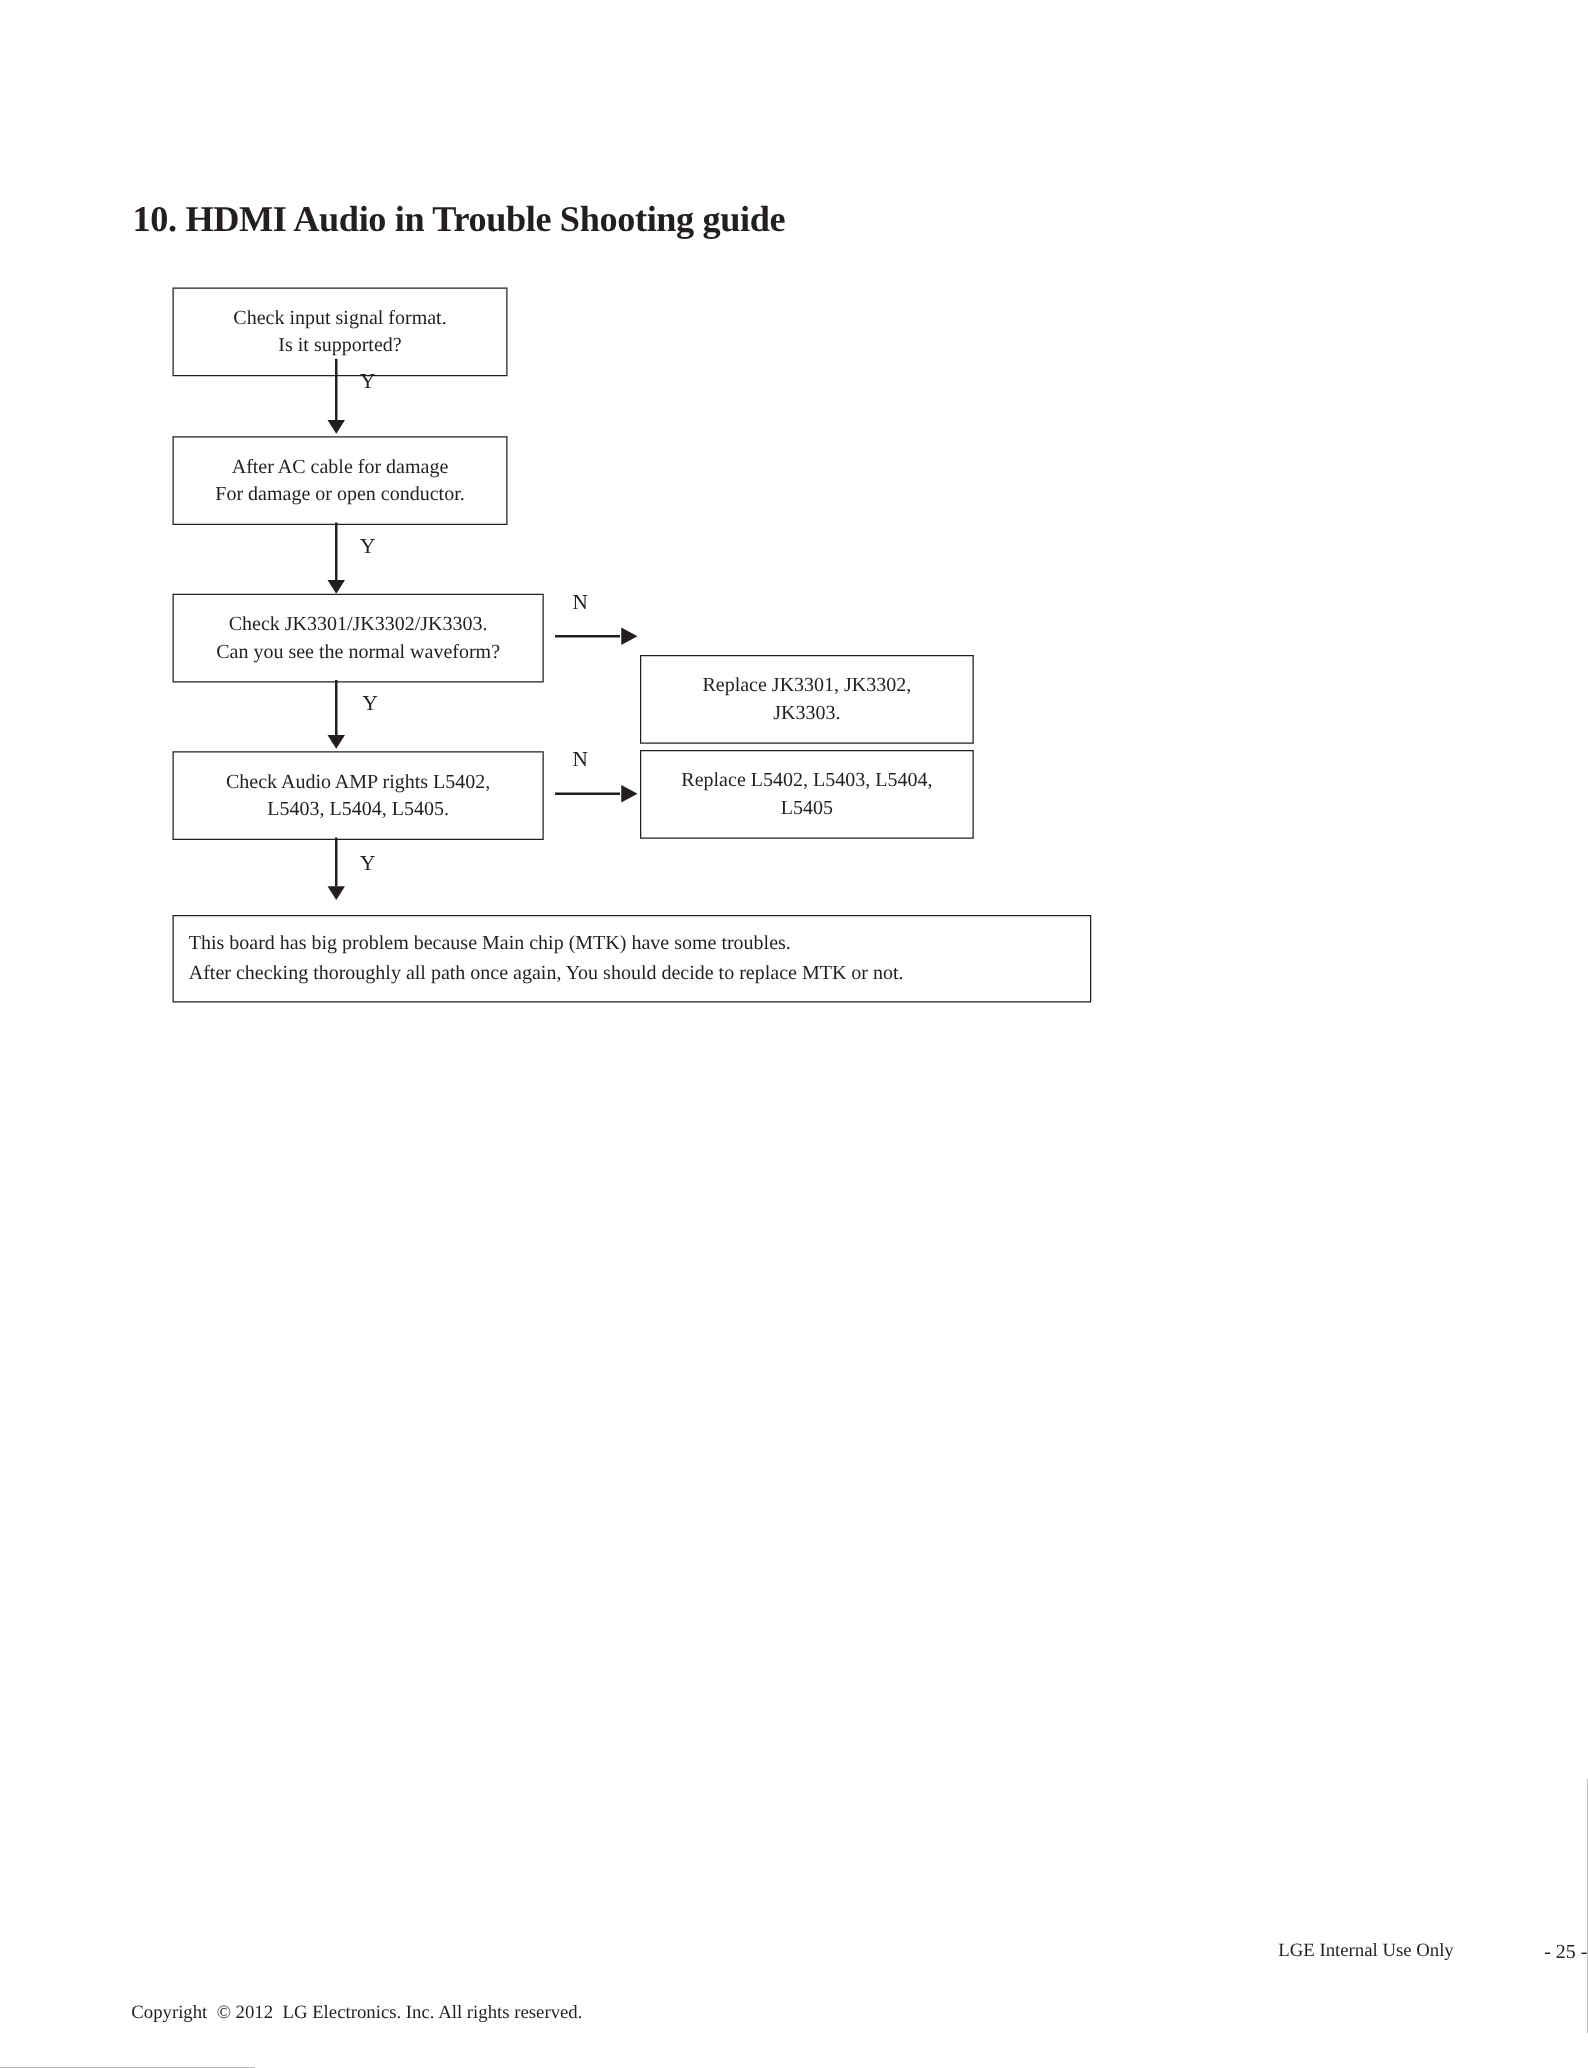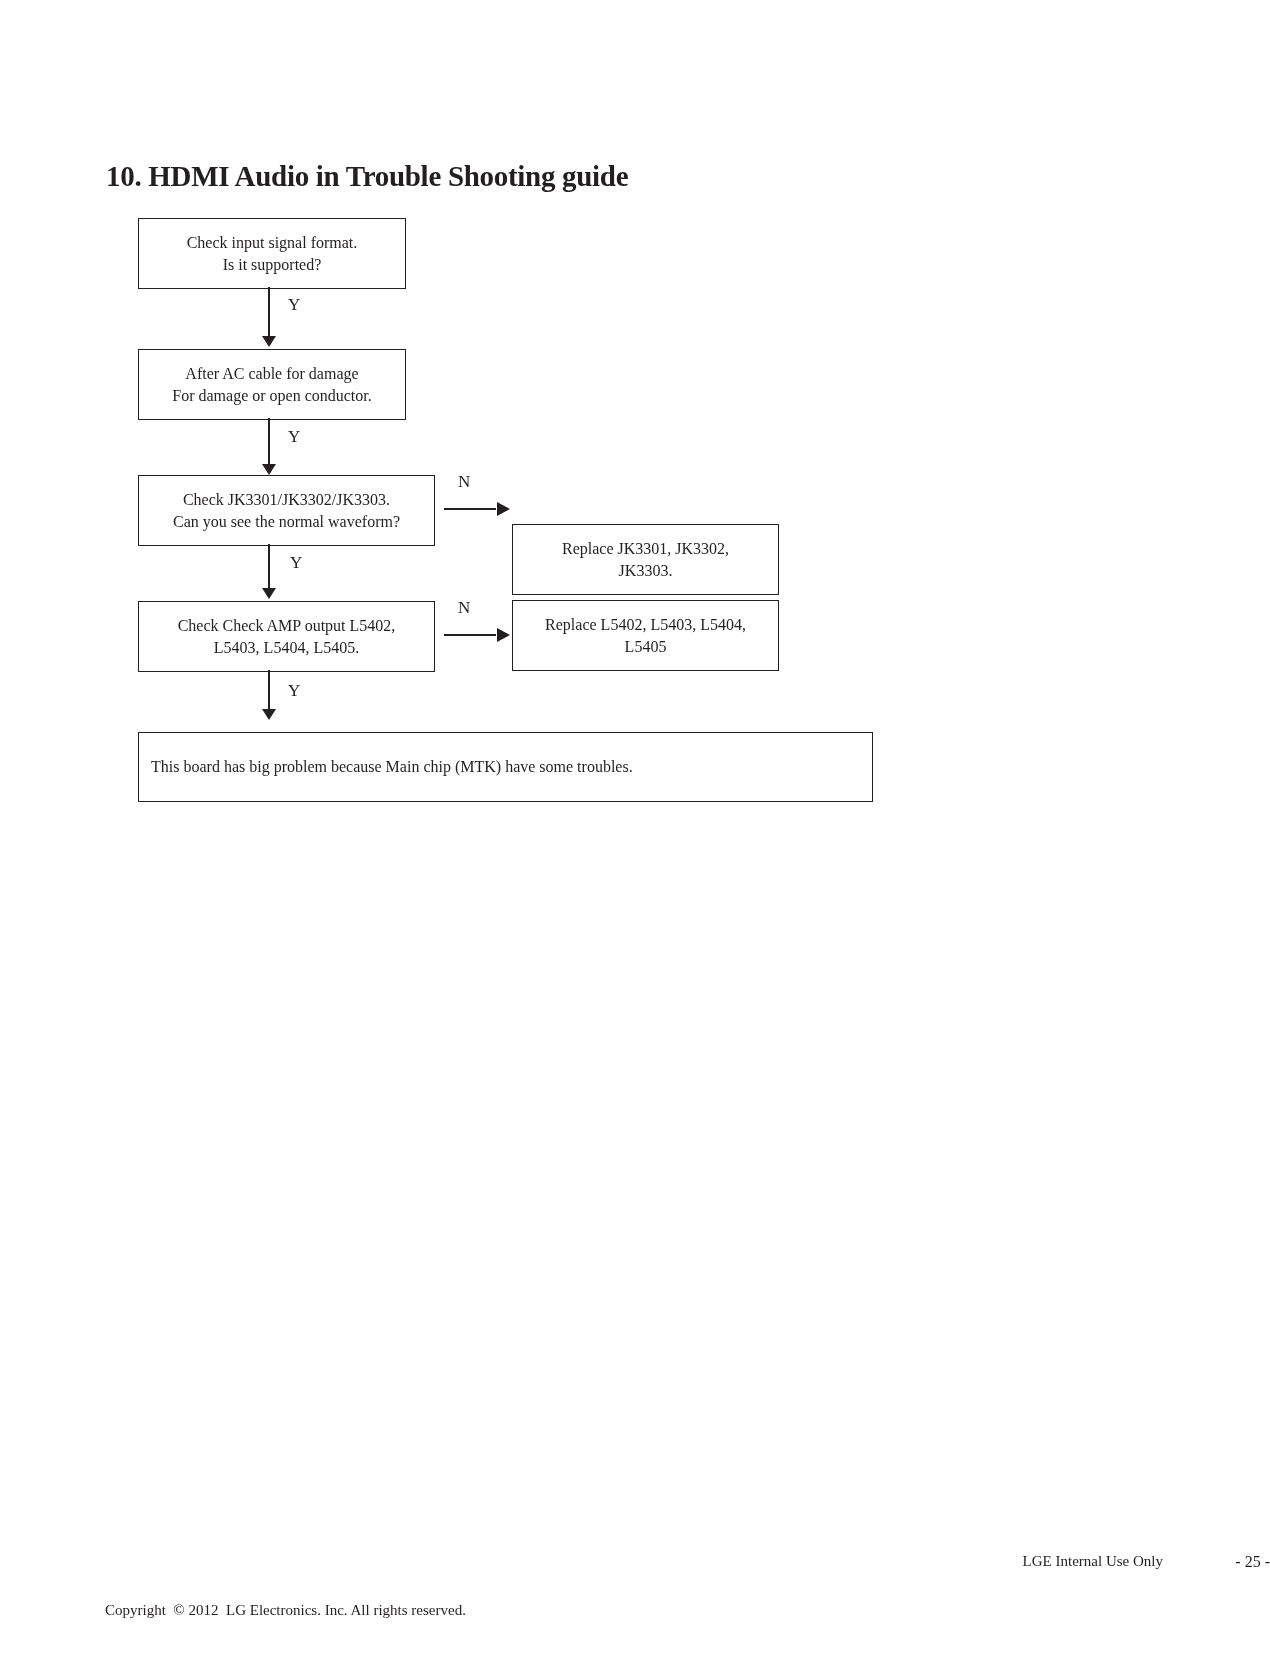--- a/index.html
+++ b/index.html
@@ -18,21 +18,21 @@
   }
   
   .fbox{
     position:absolute;
     border:1.5px solid #231f20;
     background:#ffffff;
     display:flex;flex-direction:column;justify-content:center;
     text-align:center;
     font-size:16px;line-height:22px;
   }
-  #b1{left:138px;top:218px;width:266px;height:69px;}
+  #b1{left:138px;top:230px;width:266px;height:69px;}
   #b2{left:138px;top:349px;width:266px;height:69px;}
   #b3{left:138px;top:475px;width:295px;height:69px;}
   #r1{left:512px;top:495px;width:265px;height:69px;margin-top:29px;}
   #b4{left:138px;top:601px;width:295px;height:69px;}
   #r2{left:512px;top:600px;width:265px;height:69px;}
   #bf{left:138px;top:732px;width:709px;height:68px;text-align:left;padding:0 12px;line-height:24px;box-sizing:content-box;}
   
   .varrow{position:absolute;width:14px;}
   .varrow .stem{position:absolute;left:6px;top:0;width:2px;height:calc(100% - 11px);background:#231f20;}
   .varrow .head{position:absolute;left:0;bottom:0;width:0;height:0;
@@ -108,21 +108,21 @@
       <span>JK3303.</span>
     </div>
 
     <div class="varrow" id="a3">
       <div class="stem"></div>
         <div class="head"></div>
     </div>
     <span class="blabel" id="y3">Y</span>
 
     <div class="fbox" id="b4">
-      <span>Check Check AMP output L5402,</span>
+      <span>Check Audio AMP rights L5402,</span>
       <span>L5403, L5404, L5405.</span>
     </div>
 
     <span class="blabel" id="n2">N</span>
     <div class="harrow" id="h2">
       <div class="stem"></div>
         <div class="head"></div>
     </div>
 
     <div class="fbox" id="r2">
@@ -131,20 +131,21 @@
     </div>
 
     <div class="varrow" id="a4">
       <div class="stem"></div>
         <div class="head"></div>
     </div>
     <span class="blabel" id="y4">Y</span>
 
     <div class="fbox" id="bf">
       <span>This board has big problem because Main chip (MTK) have some troubles.</span>
+      <span>After checking thoroughly all path once again, You should decide to replace MTK or not.</span>
     </div>
 
   </div>
 
   <div class="footer-left">
     <div>Copyright  © 2012  LG Electronics. Inc. All rights reserved.</div>
     
   </div>
   <div class="footer-page">- 25 -</div>
   <div class="footer-right">LGE Internal Use Only</div>

